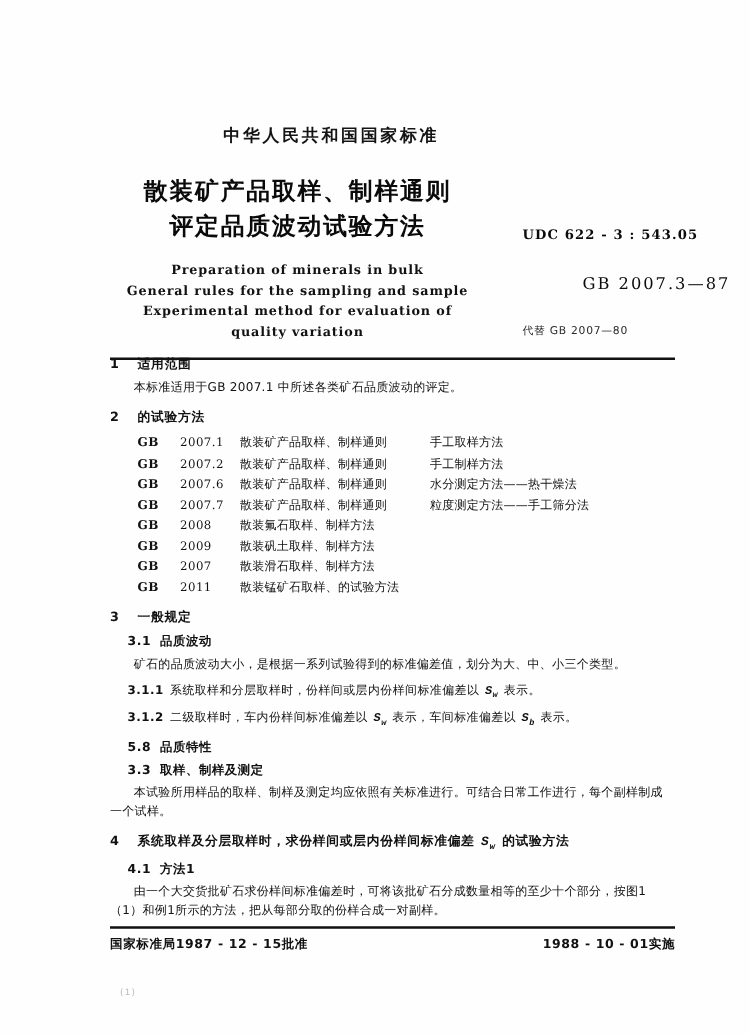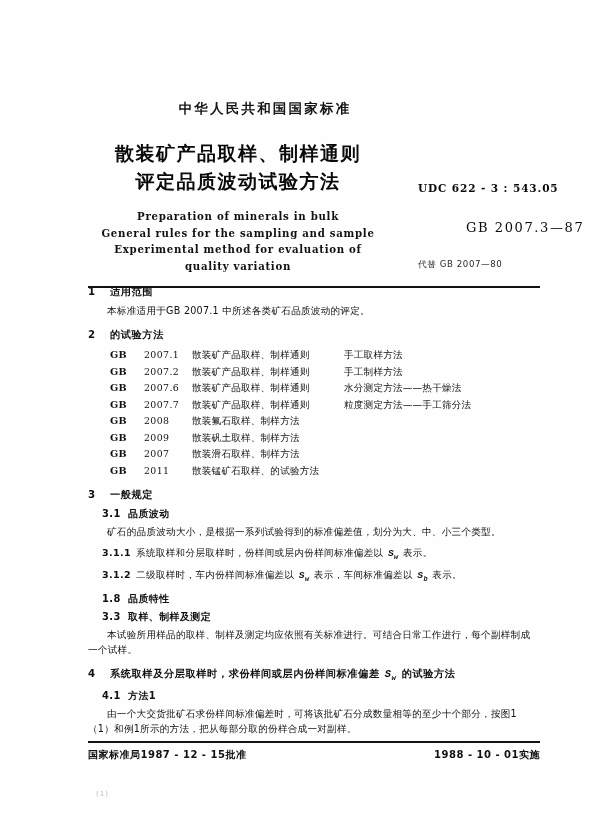--- a/index.html
+++ b/index.html
@@ -328,21 +328,21 @@
 
     <div class="subsub">
       <span class="num">3.1.1</span><span>系统取样和分层取样时，份样间或层内份样间标准偏差以 </span><var class="sym"><span>S</span><sub>w</sub></var><span> 表示。</span>
     </div>
 
     <div class="subsub">
       <span class="num">3.1.2</span><span>二级取样时，车内份样间标准偏差以 </span><var class="sym"><span>S</span><sub>w</sub></var><span> 表示，车间标准偏差以 </span><var class="sym"><span>S</span><sub>b</sub></var><span> 表示。</span>
     </div>
 
     <div class="subsec">
-      <span class="num">1.8</span><span>品质特性</span>
+      <span class="num">5.8</span><span>品质特性</span>
     </div>
 
     <div class="subsec">
       <span class="num">3.3</span><span>取样、制样及测定</span>
     </div>
     <p class="para">本试验所用样品的取样、制样及测定均应依照有关标准进行。可结合日常工作进行，每个副样制成一个试样。</p>
 
     <div class="sec">
       <span class="num">4</span><span>系统取样及分层取样时，求份样间或层内份样间标准偏差 </span><var class="sym"><span>S</span><sub>w</sub></var><span> 的试验方法</span>
     </div>

